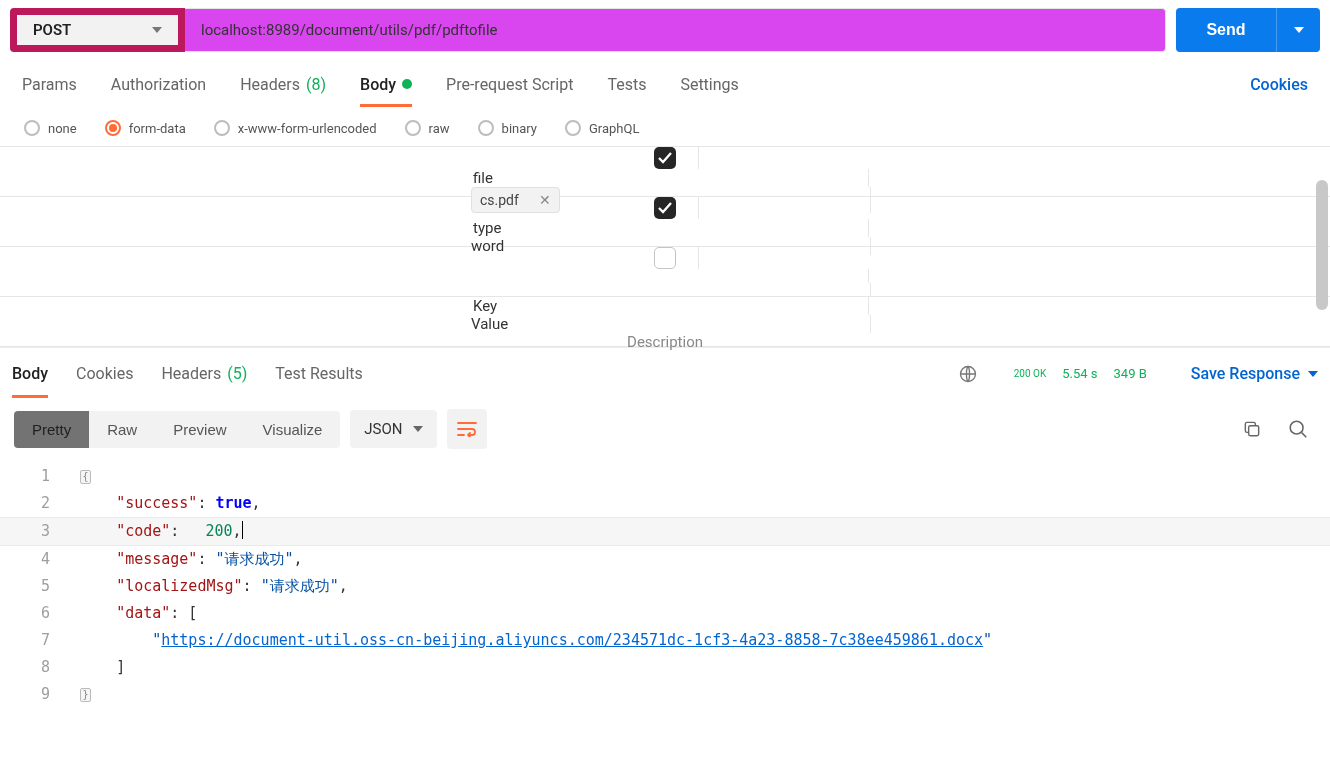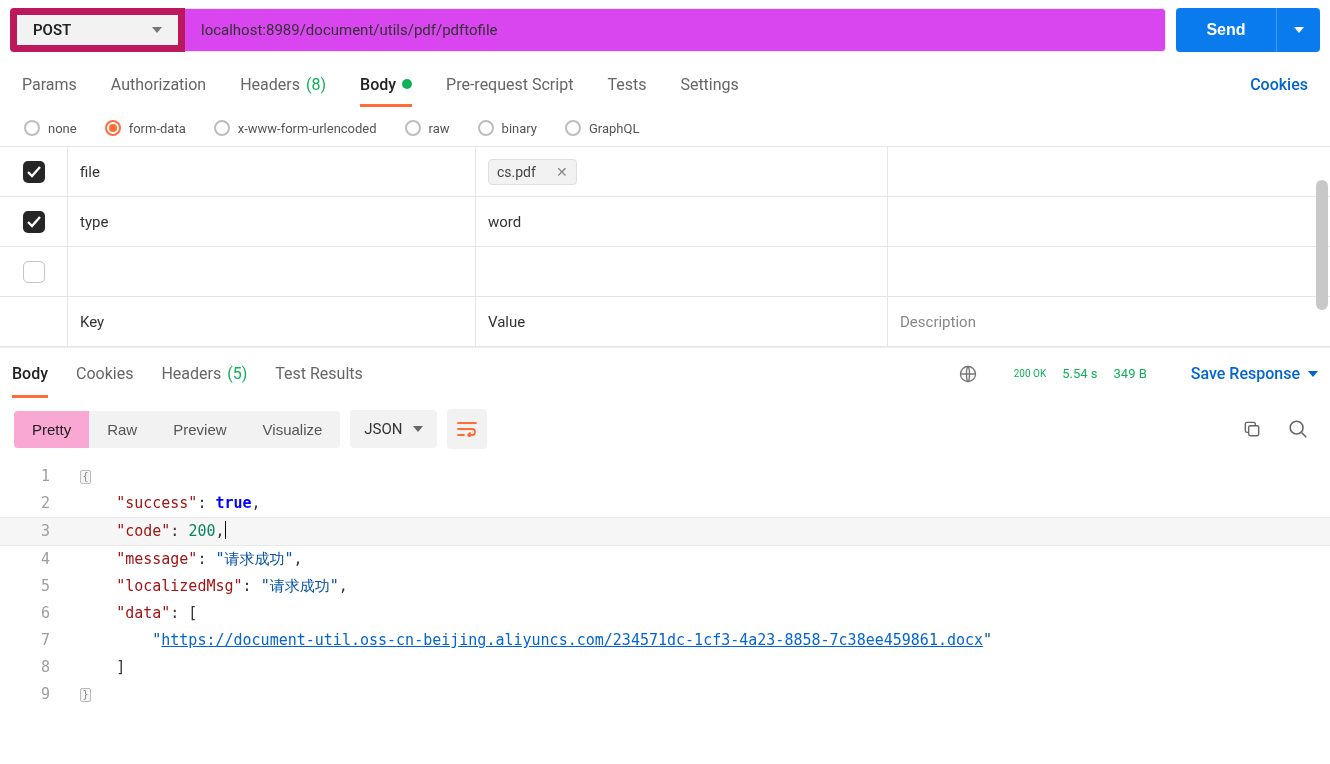--- a/index.html
+++ b/index.html
@@ -28,21 +28,21 @@
 
 
 .body-types { display: flex; align-items: center; padding: 12px 24px 10px; gap: 28px; }
 .radio-item { display: flex; align-items: center; gap: 8px; color: #555; font-size: 13px; cursor: pointer; }
 .radio-outer { width: 16px; height: 16px; border: 2px solid #bdbdbd; border-radius: 50%; display: flex; align-items: center; justify-content: center; }
 .radio-item.selected .radio-outer { border-color: #ff6c37; }
 .radio-inner { width: 8px; height: 8px; background: #ff6c37; border-radius: 50%; }
 
 
 .fd-table { border-top: 1px solid #e6e6e6; }
-.fd-row { display: flex; height: 50px; border-bottom: 1px solid #e6e6e6; align-items: center; }
+.fd-row { display: flex; height: 50px; border-bottom: 1px solid #e6e6e6; align-items: center; flex-direction: column; }
 .fd-check-cell { width: 68px; display: flex; align-items: center; justify-content: center; border-right: 1px solid #e6e6e6; height: 100%; }
 .fd-checkbox { width: 22px; height: 22px; background: #262626; border-radius: 5px; display: flex; align-items: center; justify-content: center; }
 .fd-checkbox.empty { background: #fff; border: 1.5px solid #c4c4c4; }
 .fd-check-svg { width: 14px; height: 12px; }
 .fd-key-cell { width: 408px; padding: 0 12px; font-size: 15px; color: #333; border-right: 1px solid #e6e6e6; height: 100%; display: flex; align-items: center; }
 .fd-val-cell { width: 412px; padding: 0 12px; font-size: 15px; color: #333; border-right: 1px solid #e6e6e6; height: 100%; display: flex; align-items: center; gap: 10px; }
 .fd-desc-cell { flex: 1; padding: 0 12px; height: 100%; display: flex; align-items: center; }
 .file-chip { background: #f2f2f2; border: 1px solid #e0e0e0; border-radius: 4px; padding: 4px 8px; display: flex; align-items: center; gap: 20px; font-size: 14px; color: #444; }
 .file-chip .x { color: #888; cursor: pointer; }
 .fd-header { color: #888; font-size: 15px; }
@@ -55,37 +55,37 @@
 .globe-icon { width: 20px; height: 20px; }
 .status-text { color: #10b159; font-size: 10px; }
 .meta-text { color: #10b159; font-size: 13px; }
 .save-resp { color: #0265d2; font-size: 16px; font-weight: 500; cursor: pointer; display: flex; align-items: center; gap: 8px; }
 .save-resp .chevron-down { border-top-color: #0265d2; }
 
 
 .view-toolbar { display: flex; align-items: center; padding: 10px 14px; gap: 10px; }
 .view-group { display: flex; background: #f2f2f2; border-radius: 4px; overflow: hidden; }
 .view-btn { padding: 10px 18px; font-size: 15px; color: #555; cursor: pointer; border: none; background: transparent; }
-.view-btn.active { background: #f9a8d4; color: #212121; font-weight: 500; }
+.view-btn.active { background: #737373; color: #212121; font-weight: 500; }
 .format-select { display: flex; align-items: center; gap: 10px; background: #f2f2f2; border-radius: 4px; padding: 10px 14px; font-size: 15px; color: #333; cursor: pointer; }
 .format-select .chevron-down { border-top-color: #666; }
 .wrap-btn { width: 40px; height: 40px; background: #f2f2f2; border-radius: 4px; display: flex; align-items: center; justify-content: center; cursor: pointer; }
 .wrap-svg { width: 20px; height: 16px; color: #ff6c37; }
 .toolbar-spacer { flex: 1; }
 .icon-btn { width: 36px; height: 36px; display: flex; align-items: center; justify-content: center; cursor: pointer; color: #666; }
 
 
 .editor { font-family: ui-monospace, Menlo, Consolas, monospace; font-size: 15px; line-height: 27px; padding: 4px 0; }
 .editor-line { display: flex; }
 .line-gutter { width: 80px; text-align: right; padding-right: 30px; color: #9e9e9e; user-select: none; }
 .line-content { flex: 1; white-space: pre; }
 .tok-brace { color: #333; }
 .tok-key { color: #a31515; }
 .tok-bool { color: #0000ff; font-weight: 600; }
-.tok-num { color: #098658; }
+.tok-num { color: #098658; margin-left: 17px; }
 .tok-str { color: #0451a5; }
 .tok-url { color: #0265d2; text-decoration: underline; }
 .editor-line.hl { background: #f6f6f6; border-top: 1px solid #eaeaea; border-bottom: 1px solid #eaeaea; }
 .cursor { border-left: 1.5px solid #000; display:inline-block; height: 18px; vertical-align: middle; margin-bottom: 3px;}
 .fold-box { display: inline-block; border: 1px solid #bbb; background: #f5f5f5; width: 11px; height: 14px; border-radius: 2px; vertical-align: middle; margin-right: 1px; text-align:center; font-size:10px; line-height:12px; color:#888;}
 
 
 .scrollbar-v { position: absolute; right: 2px; top: 180px; width: 12px; height: 130px; background: #c8c8c8; border-radius: 6px; }
 </style>
 </head>

